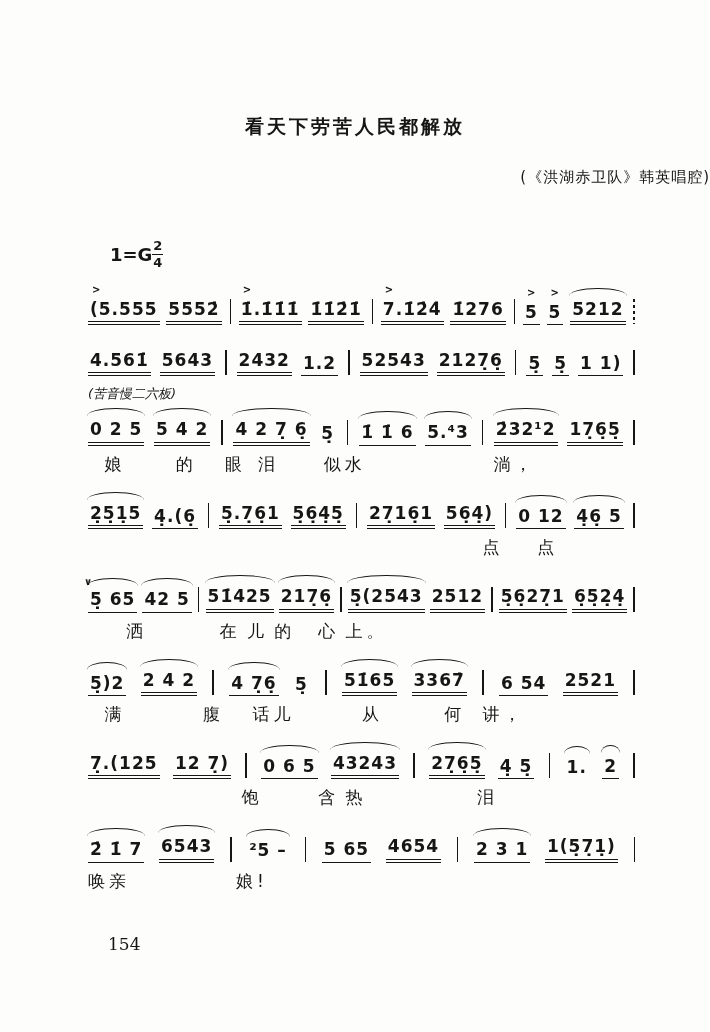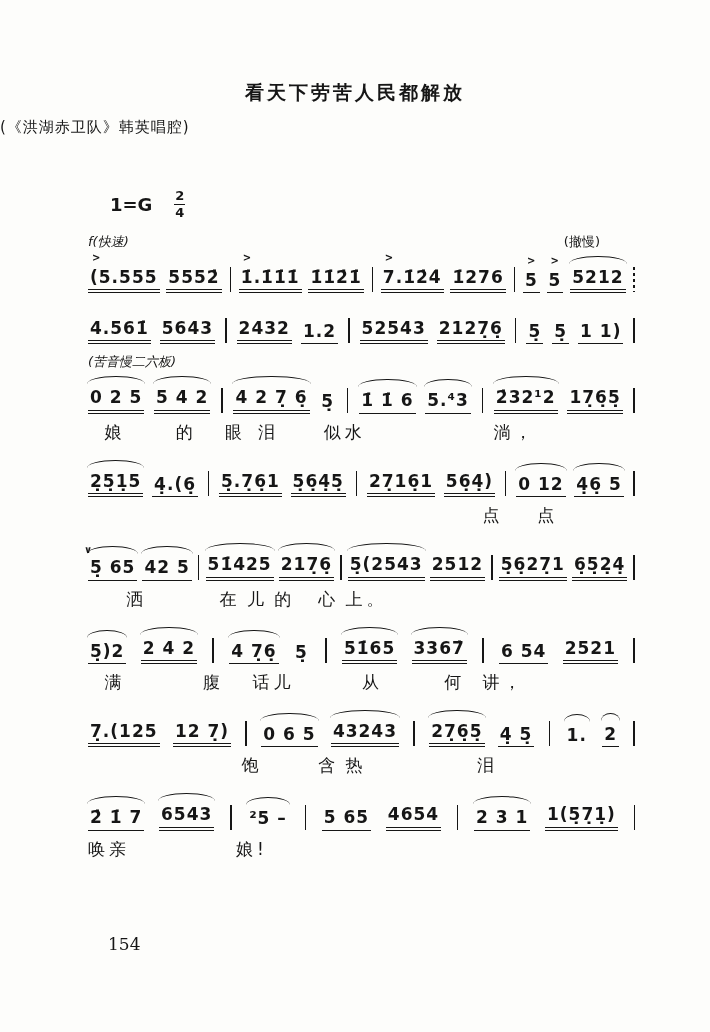--- a/index.html
+++ b/index.html
@@ -4,29 +4,29 @@
 <style>
   * { margin:0; padding:0; box-sizing:border-box; }
   html,body { width:710px; height:1032px; }
   body {
     background:#fdfdfb;
     color:#161616;
     font-family:"DejaVu Sans", sans-serif;
     position:relative;
     overflow:hidden;
   }
-  .page { padding-top:80px; }
+  .page { padding-top:114px; }
   .title {
     text-align:center; font-size:19px; font-weight:700; letter-spacing:3px;
   }
   .subtitle {
-    text-align:left; font-size:15px; margin-top:12px; letter-spacing:1px;
+    text-align:right; font-size:15px; margin-top:28px; letter-spacing:1px;
   }
   .keysig {
-    margin:52px 0 0 110px; display:flex; align-items:center; gap:22px;
+    margin:52px 0 0 110px; display:flex; align-items:center; gap:0;
     font-weight:700; font-size:18px;
   }
   .meter { display:inline-flex; flex-direction:column; align-items:center;
     font-size:13px; line-height:1.1; font-weight:700; }
   .meter-line { width:11px; height:1px; background:#161616; margin:1px 0; }
 
   .score { width:548px; margin:12px 0 0 88px; }
   .music-line { margin-bottom:9px; }
   .label-row { display:flex; justify-content:space-between; font-size:13px;
     height:18px; align-items:flex-end; }
@@ -74,24 +74,20 @@
     <span>1=G</span>
     <span class="meter">
       <span>2</span>
       <span class="meter-line"></span>
       <span>4</span>
     </span>
   </div>
 
   <div class="score">
       <div class="music-line">
-        <div class="label-row">
-          <span class="left">f(快速)</span>
-          <span class="right">(撤慢)</span>
-        </div>
         <div class="notes-row">
           <span class="note-token u2"><span class="nt">(5.555</span><span class="accent">&gt;</span></span>
           <span class="note-token u2"><span class="nt">5552̇</span></span>
           <span class="barline"></span>
           <span class="note-token u2"><span class="nt">1̇.1̇1̇1̇</span><span class="accent">&gt;</span></span>
           <span class="note-token u2"><span class="nt">1̇1̇2̇1̇</span></span>
           <span class="barline"></span>
           <span class="note-token u2"><span class="nt">7.1̇2̇4̇</span><span class="accent">&gt;</span></span>
           <span class="note-token u2"><span class="nt">1̇276</span></span>
           <span class="barline"></span>

